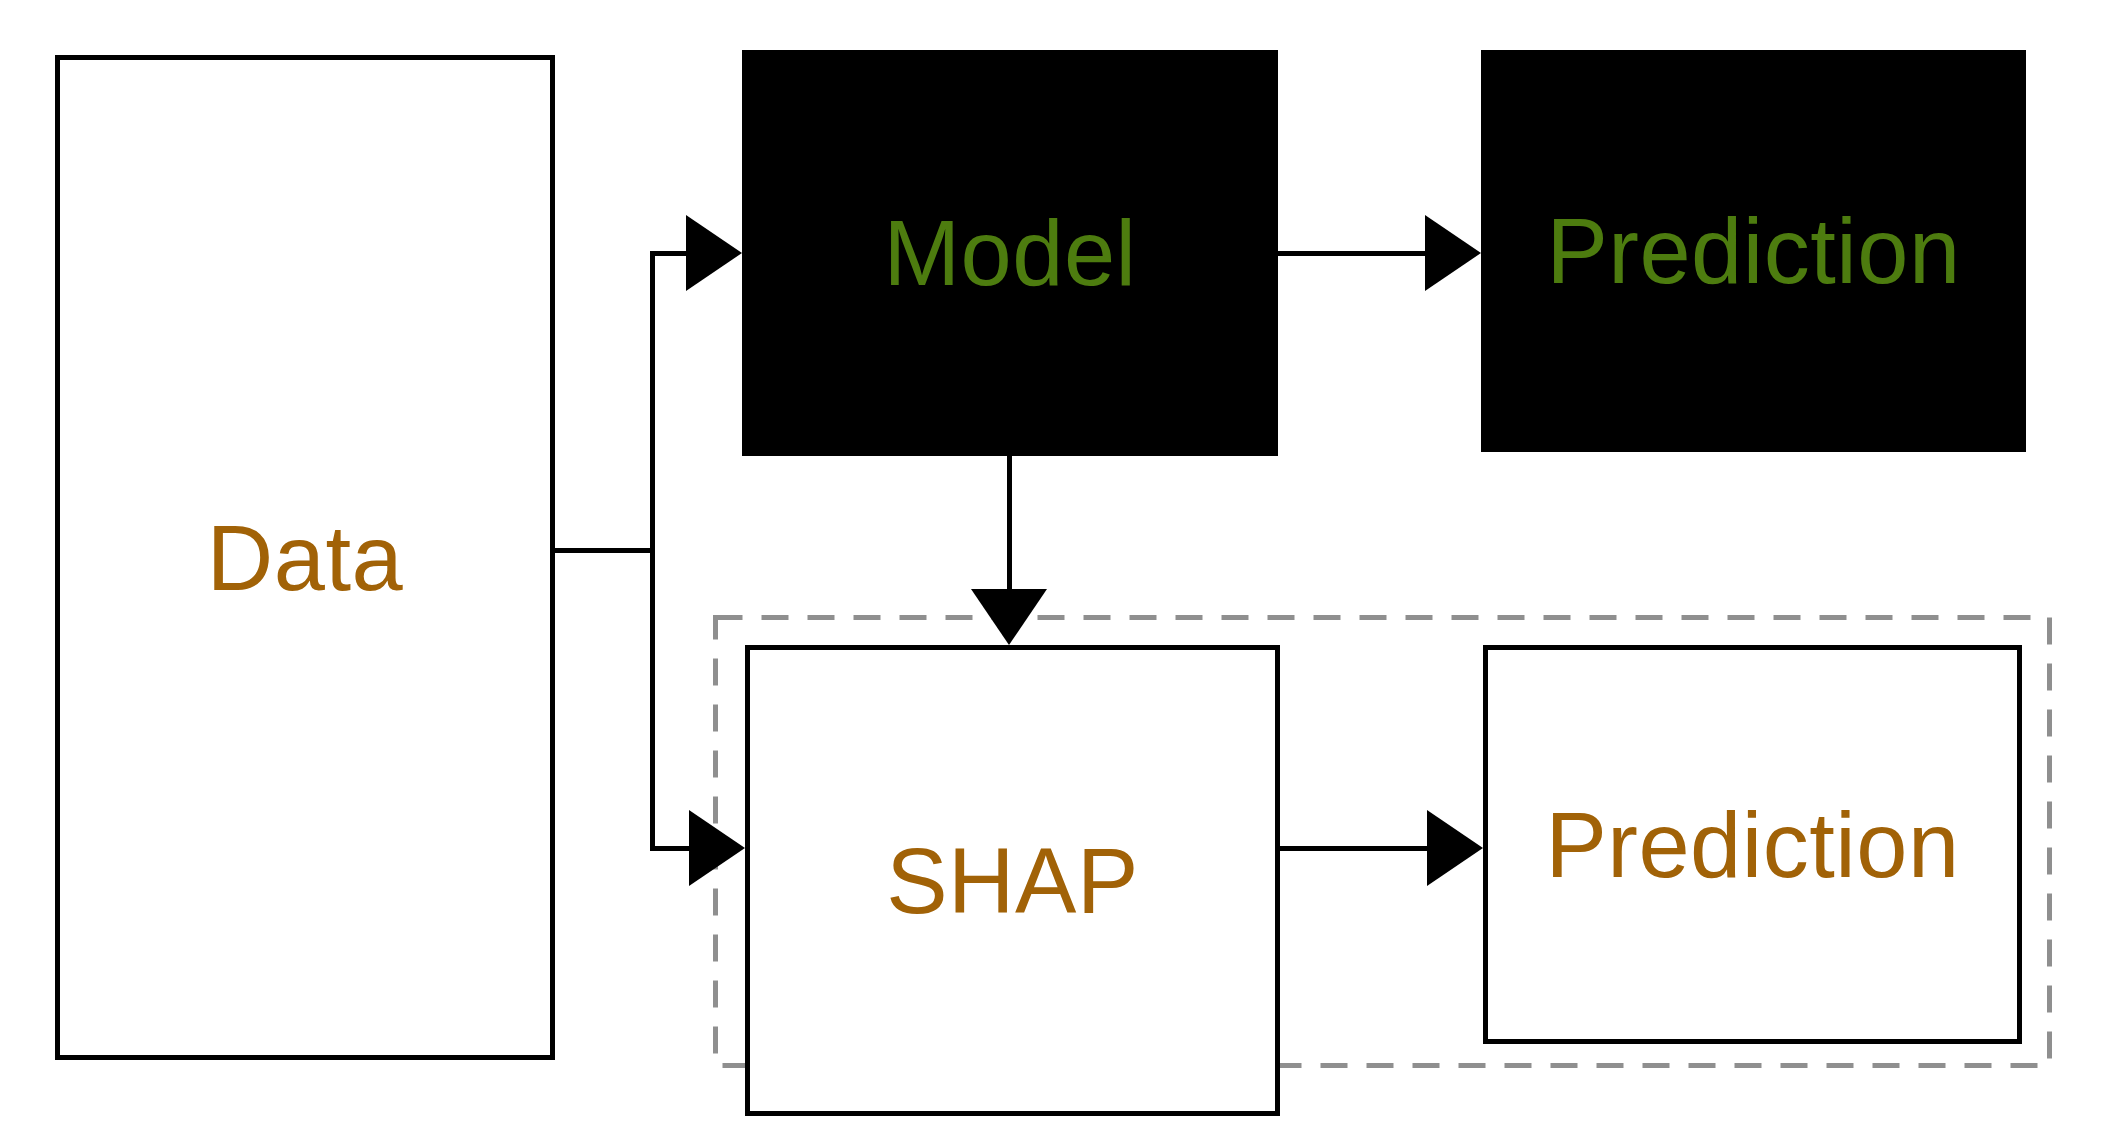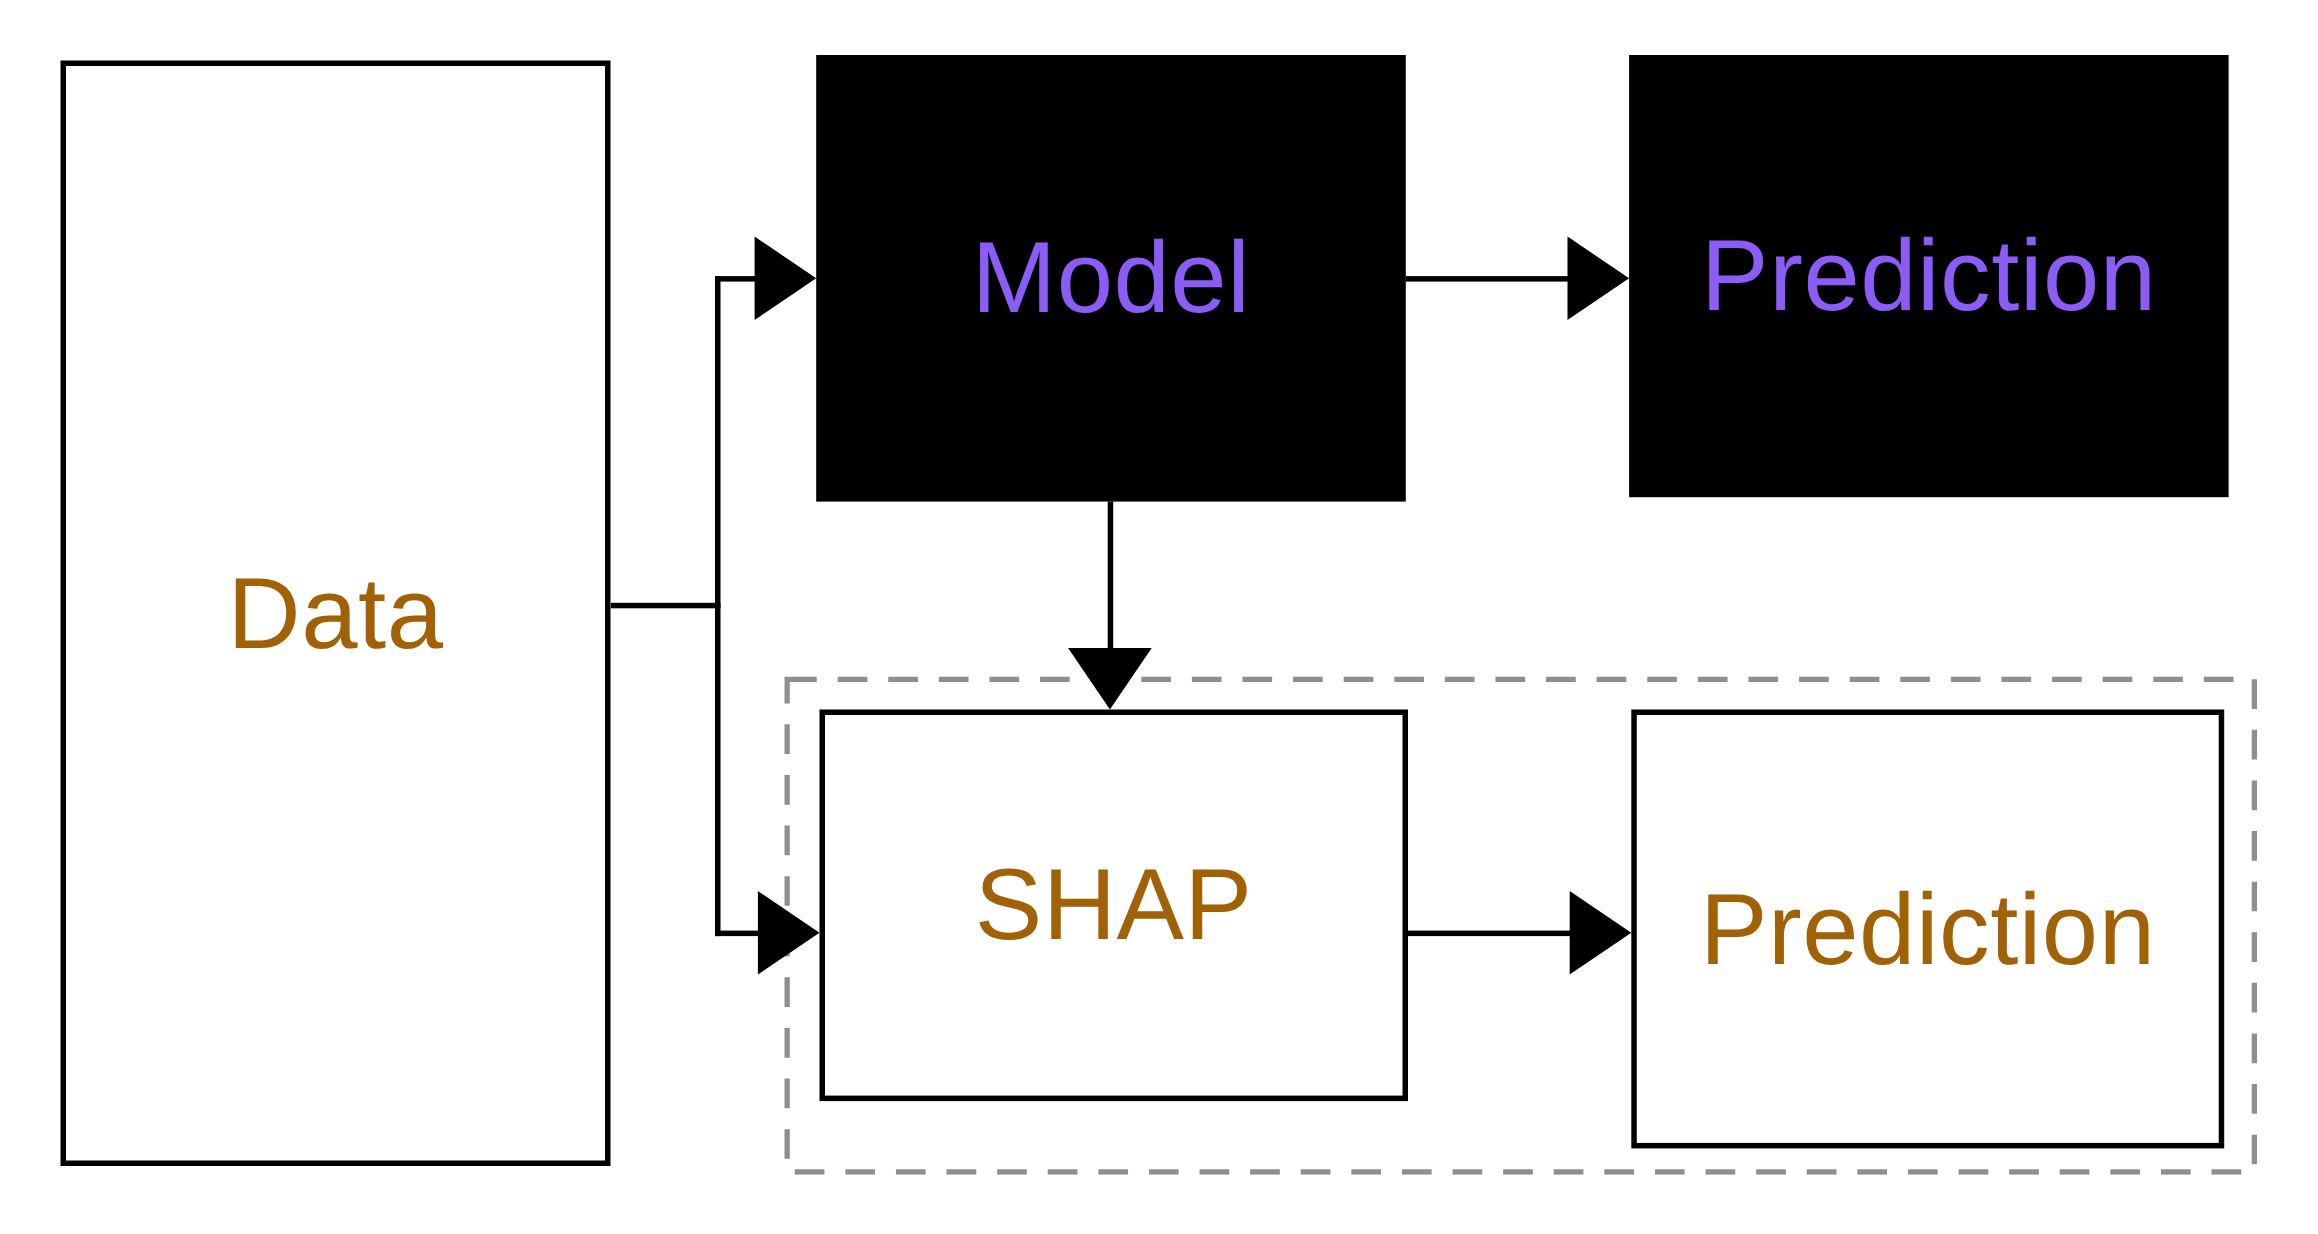--- a/index.html
+++ b/index.html
@@ -26,21 +26,21 @@
     letter-spacing: 0.5px;
     white-space: nowrap;
   }
   .node.light {
     background: #ffffff;
     border: 5px solid #000000;
     color: #a16207;
   }
   .node.dark {
     background: #000000;
-    color: #8b5cf6;
+    color: #4d7c0f;
   }
   .line {
     position: absolute;
     background: #000000;
   }
   .arrow-right {
     position: absolute;
     width: 0;
     height: 0;
     border-top: 38px solid transparent;
@@ -58,21 +58,21 @@
   .group-outline {
     position: absolute;
     left: 713px;
     top: 615px;
   }
 
   
   #node-data        { left: 55px;   top: 55px;  width: 500px; height: 1005px; }
   #node-model       { left: 742px;  top: 50px;  width: 536px; height: 406px;  }
   #node-prediction  { left: 1481px; top: 50px;  width: 545px; height: 402px;  }
-  #node-shap        { left: 745px;  top: 645px; width: 535px; height: 356px;  }
+  #node-shap        { left: 745px;  top: 645px; width: 535px; height: 471px;  }
   #node-explanation { left: 1483px; top: 645px; width: 539px; height: 399px;  }
 
   
   #edge-data-h        { left: 555px;  top: 548px; width: 100px; height: 5px; }
   #edge-branch-v      { left: 650px;  top: 251px; width: 5px;   height: 600px; }
   #edge-to-model-line { left: 650px;  top: 251px; width: 44px;  height: 5px; }
   #edge-to-model-head { left: 686px;  top: 215px; }
   #edge-model-pred-line { left: 1278px; top: 251px; width: 150px; height: 5px; }
   #edge-model-pred-head { left: 1425px; top: 215px; }
   #edge-to-shap-line  { left: 650px;  top: 846px; width: 44px;  height: 5px; }

